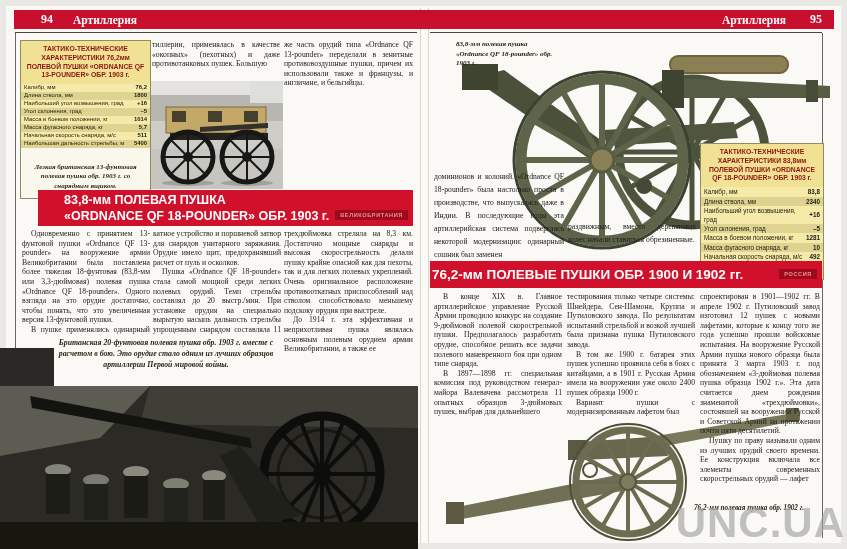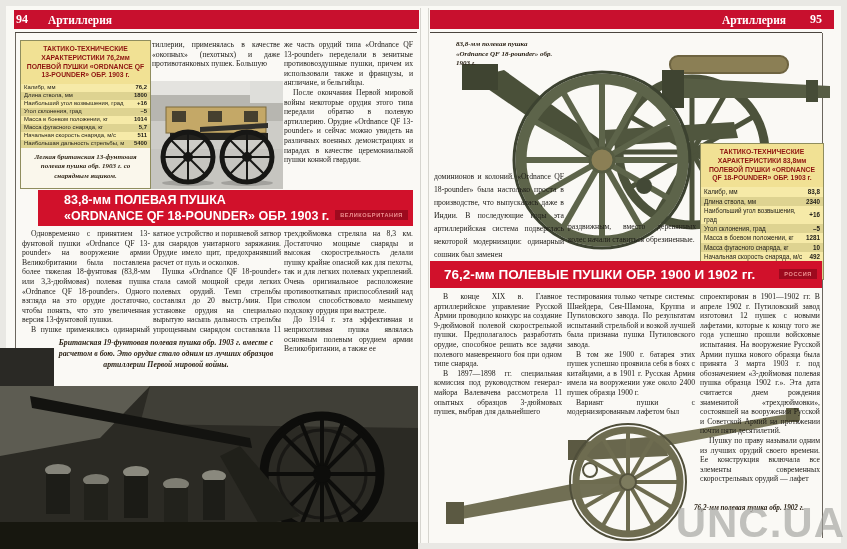--- a/index.html
+++ b/index.html
@@ -18,21 +18,21 @@
   .spec-title{background:#f1e194;color:var(--table-title);text-align:center;
     font:bold 6.8px/1.3 "Liberation Sans",sans-serif;padding:4px 3px;}
   .spec-rows{display:block;}
   .srow{display:flex;justify-content:space-between;align-items:center;
     font:5.9px/7.9px "Liberation Sans",sans-serif;padding:0 3px;color:#24221b;}
   .specbox.large .srow{font:6.3px/9.2px "Liberation Sans",sans-serif;}
   .srow:nth-of-type(odd){background:var(--table-bg);}
   .srow:nth-of-type(even){background:var(--table-row-alt);}
   .sval{font-weight:bold;}
   .spec-caption{background:#faf7ec;font:italic bold 7px/9.6px "Liberation Serif",serif;
-    color:#33291a;text-align:center;padding:5px 6px 7px;}
+    color:#33291a;text-align:center;padding:15px 6px 7px;}
   
   .artband{background:var(--article-band);color:#fff;z-index:4;
     font-family:"Liberation Sans",sans-serif;font-weight:bold;}
   .artband .bandtext{white-space:pre-line;}
   .country-tag{position:absolute;background:var(--tag-bg);color:var(--tag-text);
     font:bold 5.6px "Liberation Sans",sans-serif;letter-spacing:.6px;padding:2px 5px;}
   
   .col{font-size:7.7px;line-height:9.6px;text-align:justify;overflow:hidden;z-index:2;}
   .col p{margin:0;}
   .col p.ind{text-indent:9px;}
@@ -45,21 +45,21 @@
   .gutterline{width:1px;background:#d6d5cf;z-index:2;}
   .watermark{z-index:9;font:bold 42px "Liberation Sans",sans-serif;letter-spacing:1px;
     color:var(--watermark);opacity:.62;}
 </style>
 </head>
 <body>
 
 <div class="canvas">
   <div class="sheet"></div>
 
-  <div class="abs headband-top" style="left:14px;top:10px;width:403px;padding-left:2px;gap:20px;">
+  <div class="abs headband-top" style="left:14px;top:10px;width:403px;padding-left:27px;gap:20px;">
     <span class="pnum">94</span>
     <span>Артиллерия</span>
   </div>
   <div class="abs headrule" style="left:15px;top:32px;width:402px;"></div>
   <div class="abs vrule" style="left:15px;top:33px;height:350px;"></div>
 
   <div class="abs specbox" style="left:20px;top:40px;width:129px;">
     <div class="spec-title">ТАКТИКО-ТЕХНИЧЕСКИЕ ХАРАКТЕРИСТИКИ 76,2мм ПОЛЕВОЙ ПУШКИ «ORDNANCE QF 13-POUNDER» ОБР. 1903 г.</div>
     <div class="spec-rows">
 
@@ -104,21 +104,20 @@
         </div>
       </div>
     <div class="spec-caption">Легкая британская 13-фунтовая полевая пушка обр. 1903 г. со снарядным ящиком.</div>
   </div>
 
   <div class="abs col" style="left:152px;top:40px;width:128px;height:34px;">
     <p>тиллерии, применялась в качестве «окопных» (пехотных) и даже противотанковых пушек. Большую</p>
   </div>
   <div class="abs col" style="left:284px;top:40px;width:129px;height:146px;">
     <p>же часть орудий типа «Ordnance QF 13-pounder» переделали в зенитные противовоздушные пушки, причем их использовали также и французы, и англичане, и бельгийцы.</p>
-    <p class="ind">После окончания Первой мировой войны некоторые орудия этого типа передали обратно в полевую артиллерию. Орудие «Ordnance QF 13-pounder» и сейчас можно увидеть на различных военных демонстрациях и парадах в качестве церемониальной пушки конной гвардии.</p>
   </div>
 
   <div class="abs photo" style="left:150px;top:81px;width:133px;height:108px;">
     <svg viewBox="0 0 133 108" preserveAspectRatio="none">
       <rect width="133" height="108" fill="#cdccc7"></rect>
       <rect width="133" height="14" fill="#e4e3df"></rect>
       <rect y="14" width="133" height="26" fill="#b7b6b0"></rect>
       <rect x="100" y="0" width="33" height="22" fill="#dededa"></rect>
       <rect y="68" width="133" height="40" fill="#c6c5c0"></rect>
       <rect x="16" y="26" width="100" height="26" fill="#c4a867" stroke="#7c6a3d" stroke-width="1"></rect>
@@ -160,21 +159,21 @@
   </div>
   <div class="abs col" style="left:153px;top:229px;width:128px;height:106px;">
     <p>катное устройство и поршневой затвор для снарядов унитарного заряжания. Орудие имело щит, предохранявший расчет от пуль и осколков.</p>
     <p class="ind">Пушка «Ordnance QF 18-pounder» стала самой мощной среди легких полевых орудий. Темп стрельбы составлял до 20 выстр./мин. При установке орудия на специально вырытую насыпь дальность стрельбы упрощенным снарядом составляла 11 км! Для сравнения — русская</p>
   </div>
   <div class="abs col" style="left:284px;top:229px;width:129px;height:130px;">
     <p>трехдюймовка стреляла на 8,3 км. Достаточно мощные снаряды и высокая скорострельность делали пушку крайне опасной как для пехоты, так и для легких полевых укреплений. Очень оригинальное расположение противооткатных приспособлений над стволом способствовало меньшему подскоку орудия при выстреле.</p>
     <p class="ind">До 1914 г. эта эффективная и неприхотливая пушка являлась основным полевым орудием армии Великобритании, а также ее</p>
   </div>
 
-  <div class="abs capt" style="left:58px;top:337px;width:216px;">Британская 19-фунтовая полевая пушка обр. 1903 г. вместе с расчетом в бою. Это орудие стало одним из лучших образцов артиллерии Первой мировой войны.</div>
+  <div class="abs capt" style="left:58px;top:337px;width:216px;">Британская 20-фунтовая полевая пушка обр. 1903 г. вместе с расчетом в бою. Это орудие стало одним из лучших образцов артиллерии Первой мировой войны.</div>
 
   <div class="abs darkpatch" style="left:0;top:348px;width:54px;height:40px;"></div>
   <div class="abs photo" style="left:0;top:386px;width:418px;height:163px;">
     <svg viewBox="0 0 418 163" preserveAspectRatio="none">
       <rect width="418" height="163" fill="#2b2a24"></rect>
       <polygon points="0,0 150,0 100,52 0,70" fill="#5d5c52"></polygon>
       <polygon points="150,0 418,0 418,42 140,38" fill="#403f37"></polygon>
       <polygon points="30,10 250,52 252,62 32,22" fill="#131310"></polygon>
       <g stroke="#0d0d0b" fill="none">
         <circle cx="322" cy="88" r="58" stroke-width="9"></circle>
@@ -294,21 +293,21 @@
       </div>
   </div>
 
   <div class="abs col loose" style="left:434px;top:170px;width:130px;height:90px;">
     <p>доминионов и колоний. «Ordnance QF 18-pounder» была настолько проста в производстве, что выпускалась даже в Индии. В последующие годы эта артиллерийская система подверглась некоторой модернизации: одинарный сошник был заменен</p>
   </div>
   <div class="abs col loose" style="left:568px;top:220px;width:128px;height:40px;">
     <p>раздвижным, вместо деревянных колес начали ставиться обрезиненные.</p>
   </div>
 
-  <div class="abs artband" style="left:430px;top:261px;width:392px;height:27px;font-size:13.5px;line-height:27px;padding-left:14px;box-sizing:border-box;">
+  <div class="abs artband" style="left:430px;top:261px;width:392px;height:27px;font-size:13.5px;line-height:27px;padding-left:2px;box-sizing:border-box;">
     <div class="bandtext">76,2-мм ПОЛЕВЫЕ ПУШКИ ОБР. 1900 И 1902 гг.</div>
     <span class="country-tag" style="right:5px;top:8px;">РОССИЯ</span>
   </div>
 
   <div class="abs col" style="left:434px;top:292px;width:128px;height:130px;">
     <p class="ind">В конце XIX в. Главное артиллерийское управление Русской Армии проводило конкурс на создание 9-дюймовой полевой скорострельной пушки. Предполагалось разработать орудие, способное решать все задачи полевого маневренного боя при одном типе снаряда.</p>
     <p class="ind">В 1897—1898 гг. специальная комиссия под руководством генерал-майора Валевачева рассмотрела 11 опытных образцов 3-дюймовых пушек, выбрав для дальнейшего</p>
   </div>
   <div class="abs col" style="left:567px;top:292px;width:128px;height:132px;">
     <p>тестирования только четыре системы: Шнейдера, Сен-Шамона, Круппа и Путиловского завода. По результатам испытаний стрельбой и возкой лучшей была признана пушка Путиловского завода.</p>

